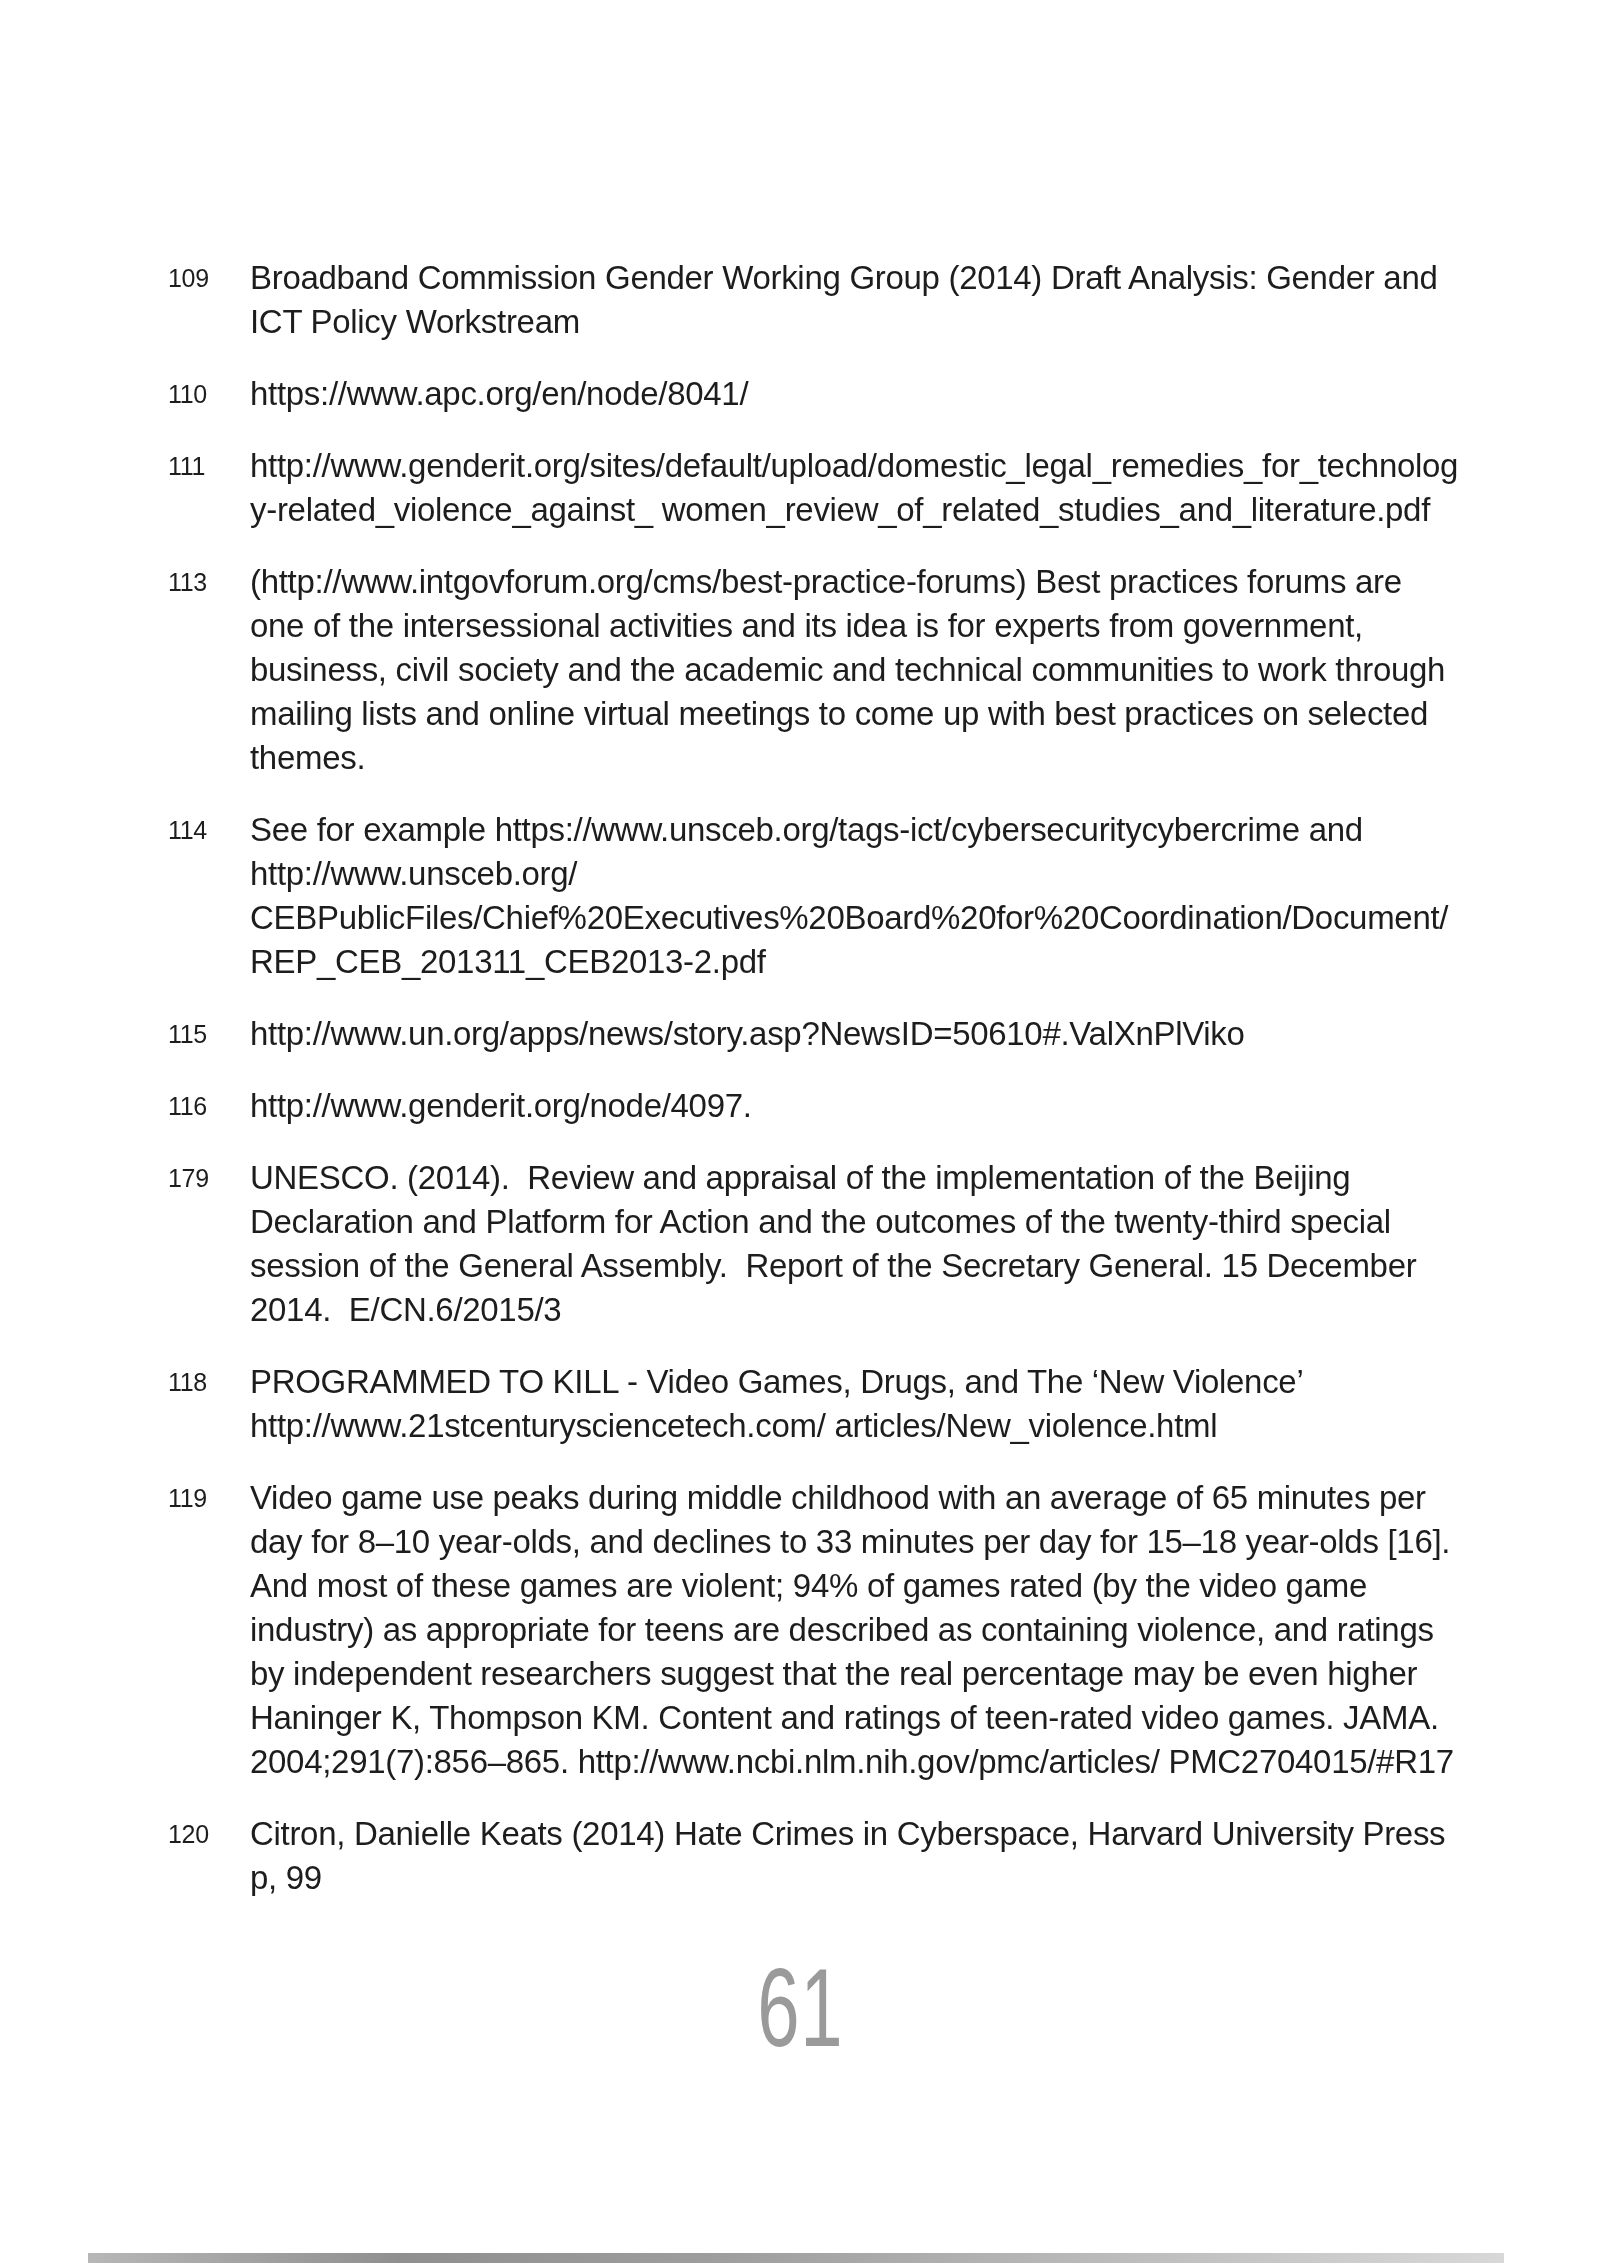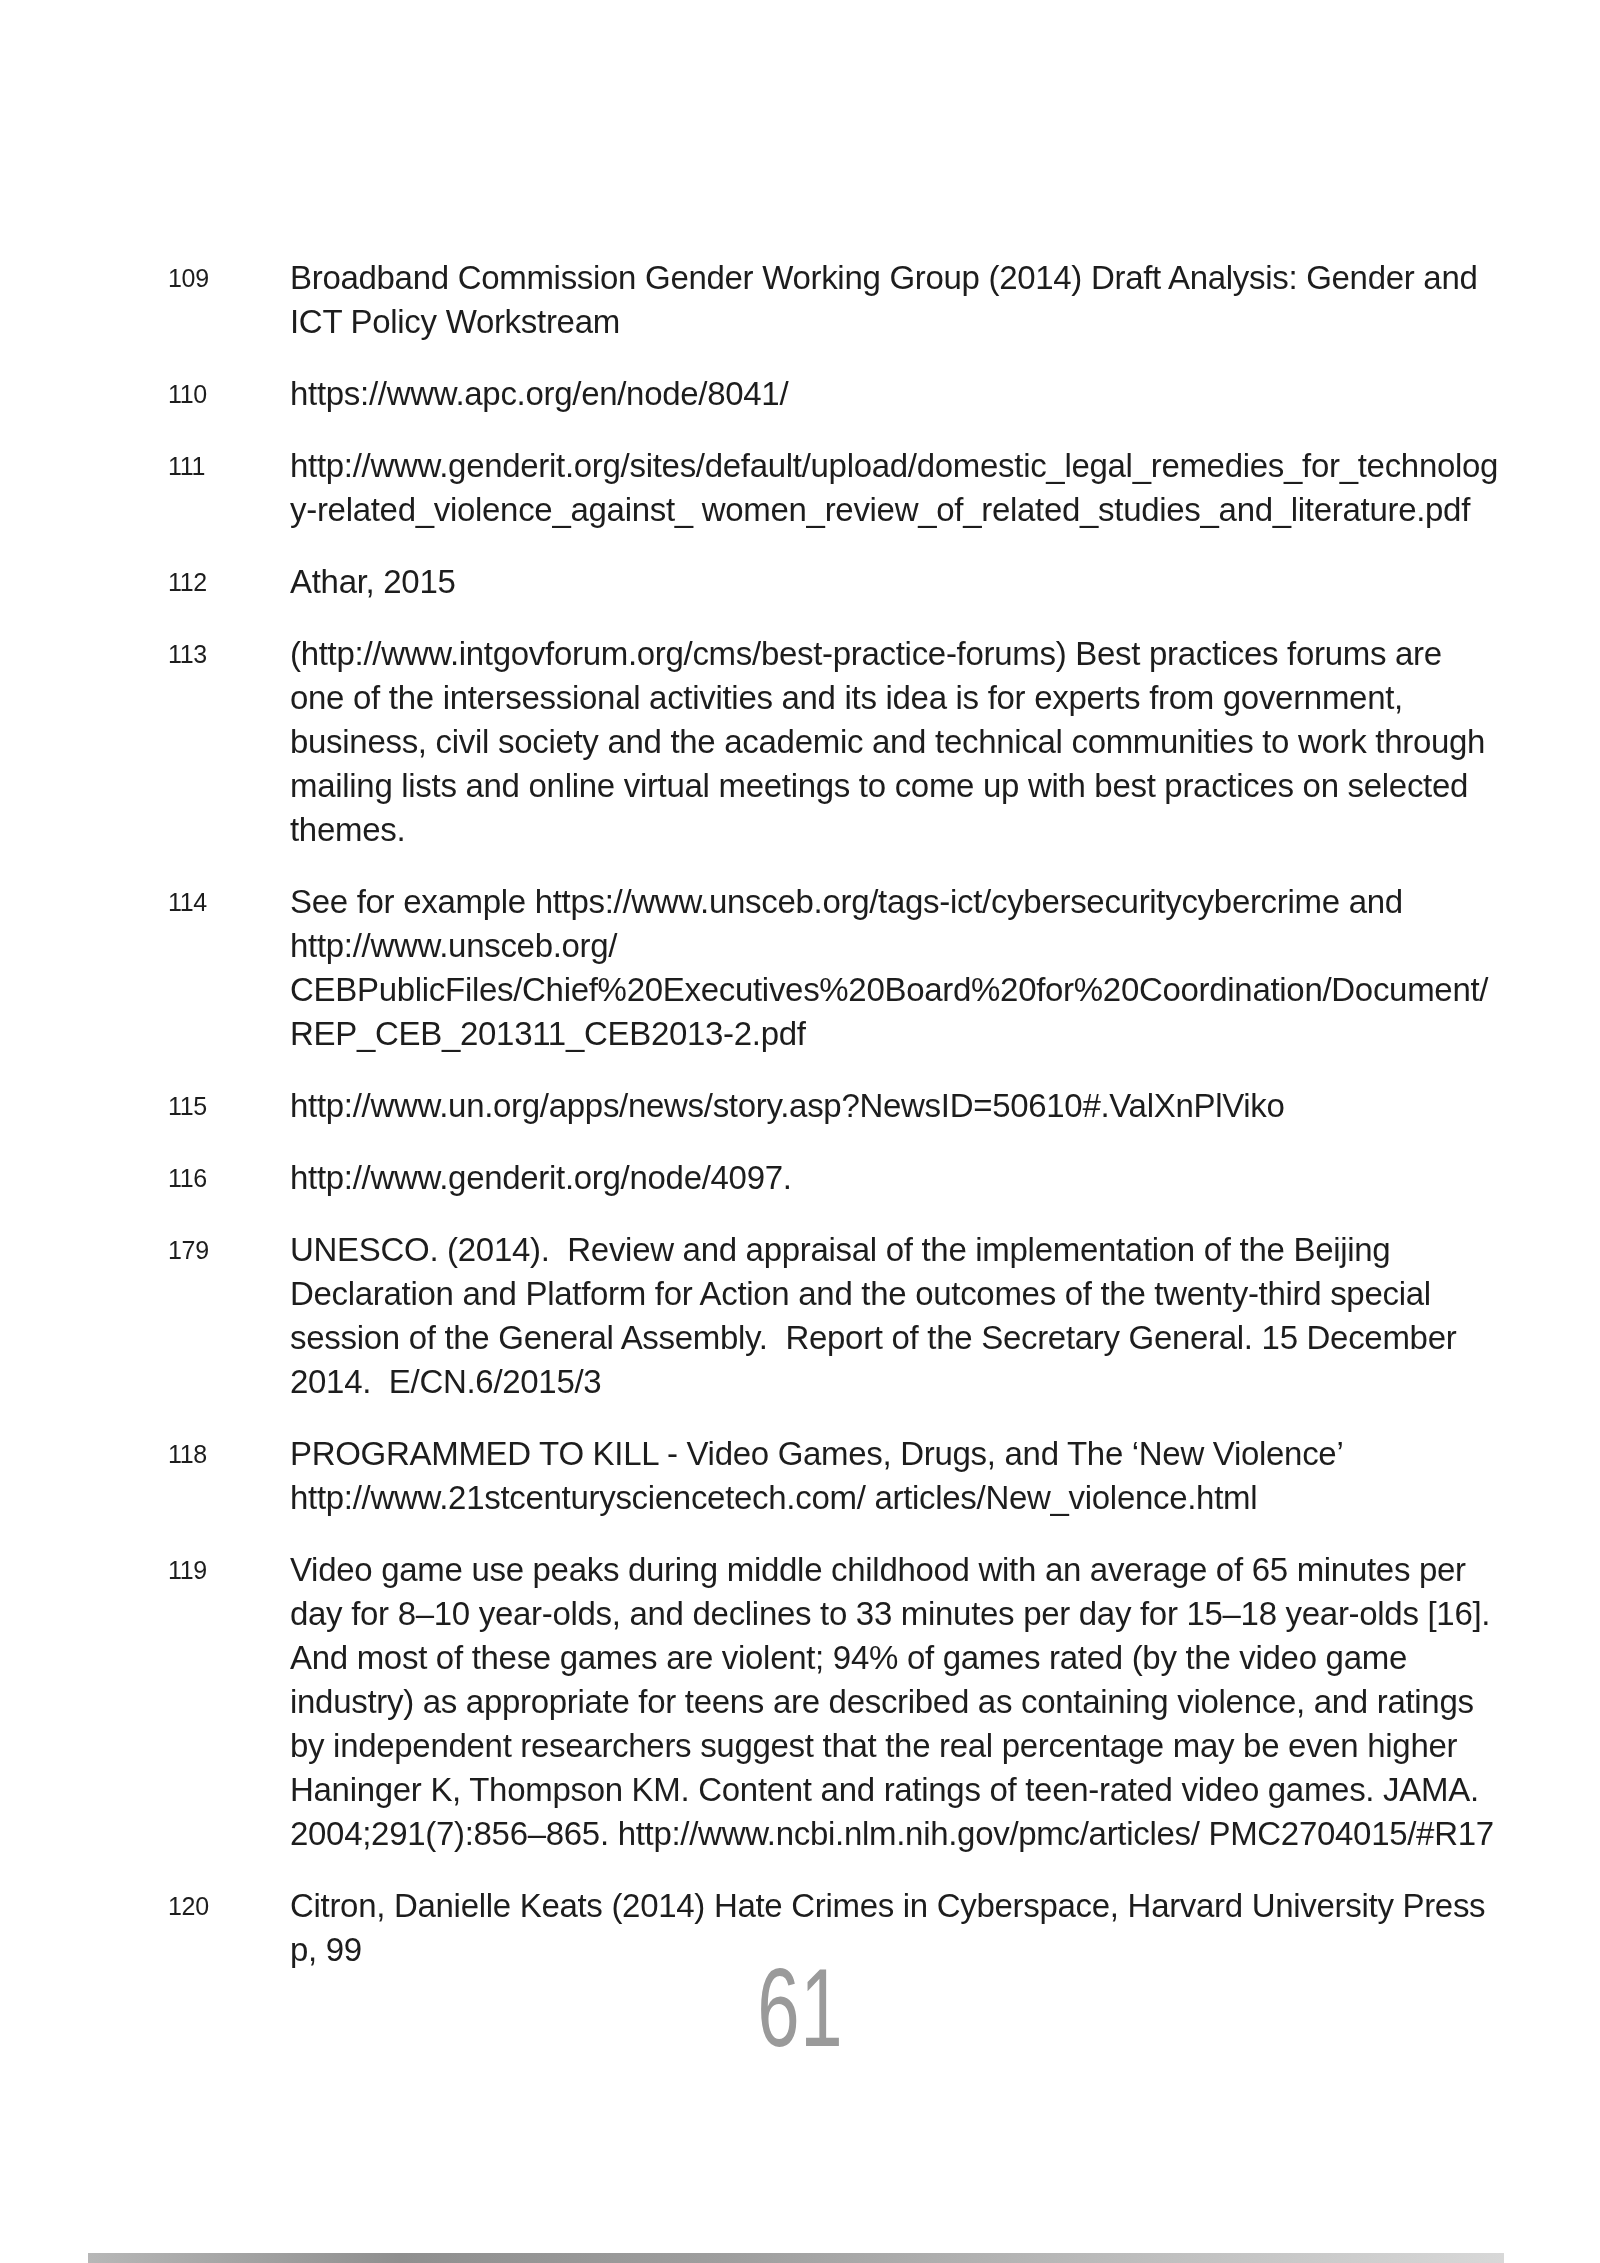--- a/index.html
+++ b/index.html
@@ -15,21 +15,20 @@
   .notes {
     position: absolute;
     top: 256px;
     left: 0;
     right: 0;
   }
   .note {
     display: flex;
     align-items: flex-start;
     margin-bottom: 28px;
-    gap: 40px;
   }
   .note-num {
     flex: none;
     margin-left: 168px;
     width: 82px;
     font-size: 25px;
     line-height: 44px;
     letter-spacing: -0.3px;
   }
   .note-text {
@@ -80,24 +79,20 @@
   <div class="note">
     <div class="note-num">110</div>
     <div class="note-text">https://www.apc.org/en/node/8041/</div>
   </div>
 
   <div class="note">
     <div class="note-num">111</div>
     <div class="note-text">http://www.genderit.org/sites/default/upload/domestic_legal_remedies_for_technology-related_violence_against_ women_review_of_related_studies_and_literature.pdf</div>
   </div>
 
-  <div class="note">
-    <div class="note-num">112</div>
-    <div class="note-text">Athar, 2015</div>
-  </div>
 
   <div class="note">
     <div class="note-num">113</div>
     <div class="note-text">(http://www.intgovforum.org/cms/best-practice-forums) Best practices forums are one of the intersessional activities and its idea is for experts from government, business, civil society and the academic and technical communities to work through mailing lists and online virtual meetings to come up with best practices on selected themes.</div>
   </div>
 
   <div class="note">
     <div class="note-num">114</div>
     <div class="note-text">See for example https://www.unsceb.org/tags-ict/cybersecuritycybercrime and http://www.unsceb.org/ CEBPublicFiles/Chief%20Executives%20Board%20for%20Coordination/Document/REP_CEB_201311_CEB2013-2.pdf</div>
   </div>

